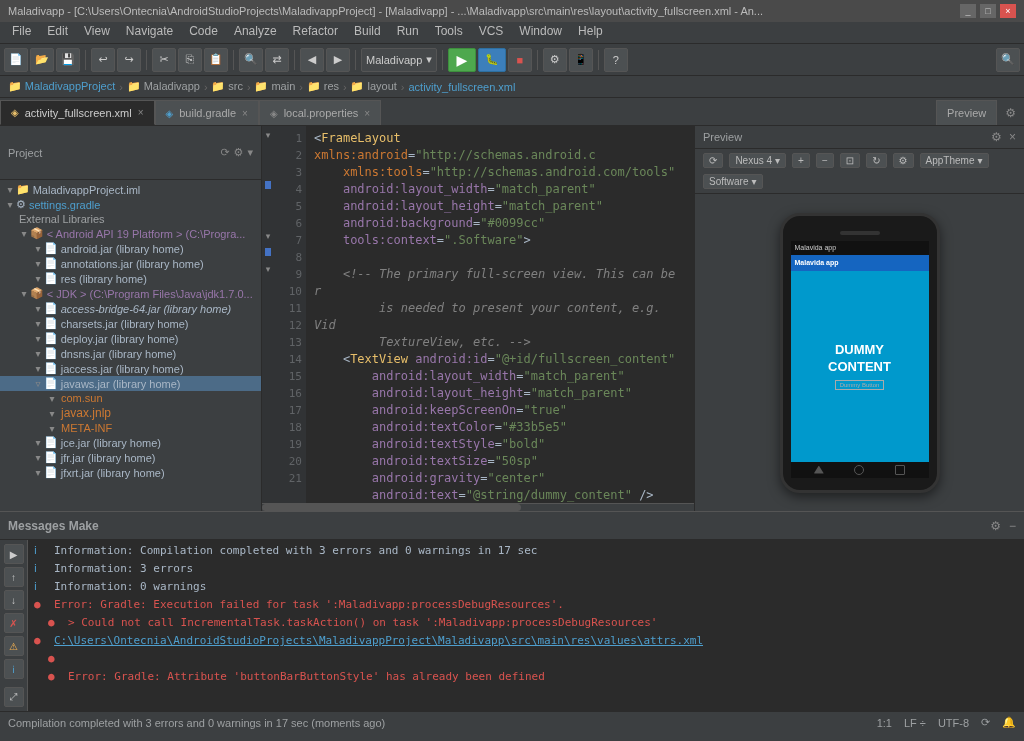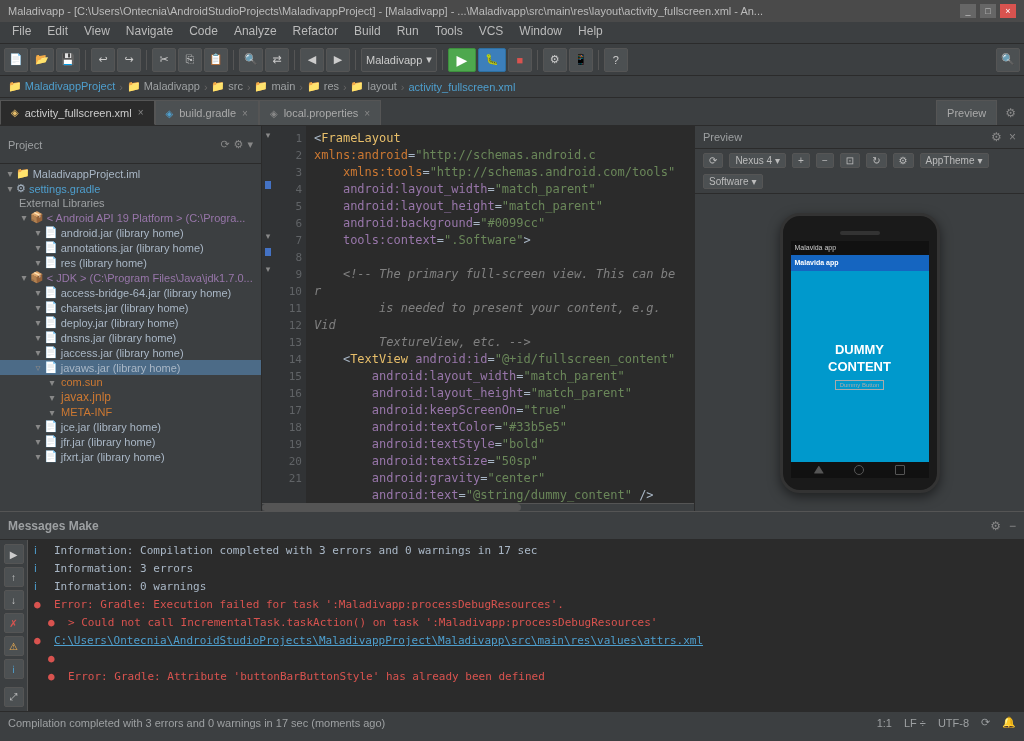--- a/index.html
+++ b/index.html
@@ -33,21 +33,21 @@
     .tab { background: #4c5052; border: 1px solid #555; border-bottom: none; padding: 0 10px; display: flex; align-items: center; gap: 6px; cursor: pointer; font-size: 11px; color: #aaa; position: relative; }
     .tab.active { background: #2b2b2b; color: #ccc; border-bottom: 1px solid #2b2b2b; }
     .tab .tab-close { color: #888; font-size: 10px; }
     #tab-settings { margin-left: auto; display: flex; align-items: center; padding: 0 8px; cursor: pointer; color: #888; }
 
     
     #main-content { display: flex; height: calc(741px - 22px - 22px - 32px - 22px - 28px - 30px - 200px); }
 
     
     #sidebar { width: 262px; background: #3c3f41; border-right: 1px solid #2b2b2b; overflow: hidden; display: flex; flex-direction: column; }
-    #sidebar-header { background: #3c3f41; padding: 12px 8px; display: flex; align-items: center; justify-content: space-between; border-bottom: 1px solid #2b2b2b; }
+    #sidebar-header { background: #3c3f41; padding: 20px 8px; display: flex; align-items: center; justify-content: space-between; border-bottom: 1px solid #2b2b2b; }
     #sidebar-header .panel-title { font-size: 11px; color: #9da0a2; }
     #sidebar-header .panel-tools { display: flex; gap: 4px; }
     #sidebar-header .panel-tools span { color: #888; font-size: 11px; cursor: pointer; }
     #tree { flex: 1; overflow-y: auto; padding: 2px 0; }
     .tree-item { display: flex; align-items: center; padding: 1px 0; cursor: pointer; white-space: nowrap; }
     .tree-item.selected { background: #4c6b87; }
 
     
     #editor-area { flex: 1; background: #2b2b2b; overflow: hidden; display: flex; flex-direction: column; }
     #editor-content { flex: 1; overflow: hidden; display: flex; position: relative; }
@@ -269,21 +269,21 @@
       <span style="font-size:11px;color:#a9b7c6;">res (library home)</span>
     </div>
         <div class="tree-item" style="padding-left: 18px;">
       <span style="color:#888;font-size:10px;width:12px;display:inline-block;text-align:center;">▾</span>
       <span style="font-size:11px;margin-right:3px;">📦</span>
       <span style="font-size:11px;color:#9876aa;">&lt; JDK &gt; (C:\Program Files\Java\jdk1.7.0...</span>
     </div>
         <div class="tree-item" style="padding-left: 32px;">
       <span style="color:#888;font-size:10px;width:12px;display:inline-block;text-align:center;">▾</span>
       <span style="font-size:11px;margin-right:3px;">📄</span>
-      <span style="font-size:11px;color:#a9b7c6;">access-bridge-64.jar (library home)</span>
+      <span style="font-size:11px;color:#a9b7c6;font-style:italic;">access-bridge-64.jar (library home)</span>
     </div>
         <div class="tree-item" style="padding-left: 32px;">
       <span style="color:#888;font-size:10px;width:12px;display:inline-block;text-align:center;">▾</span>
       <span style="font-size:11px;margin-right:3px;">📄</span>
       <span style="font-size:11px;color:#a9b7c6;">charsets.jar (library home)</span>
     </div>
         <div class="tree-item" style="padding-left: 32px;">
       <span style="color:#888;font-size:10px;width:12px;display:inline-block;text-align:center;">▾</span>
       <span style="font-size:11px;margin-right:3px;">📄</span>
       <span style="font-size:11px;color:#a9b7c6;">deploy.jar (library home)</span>

